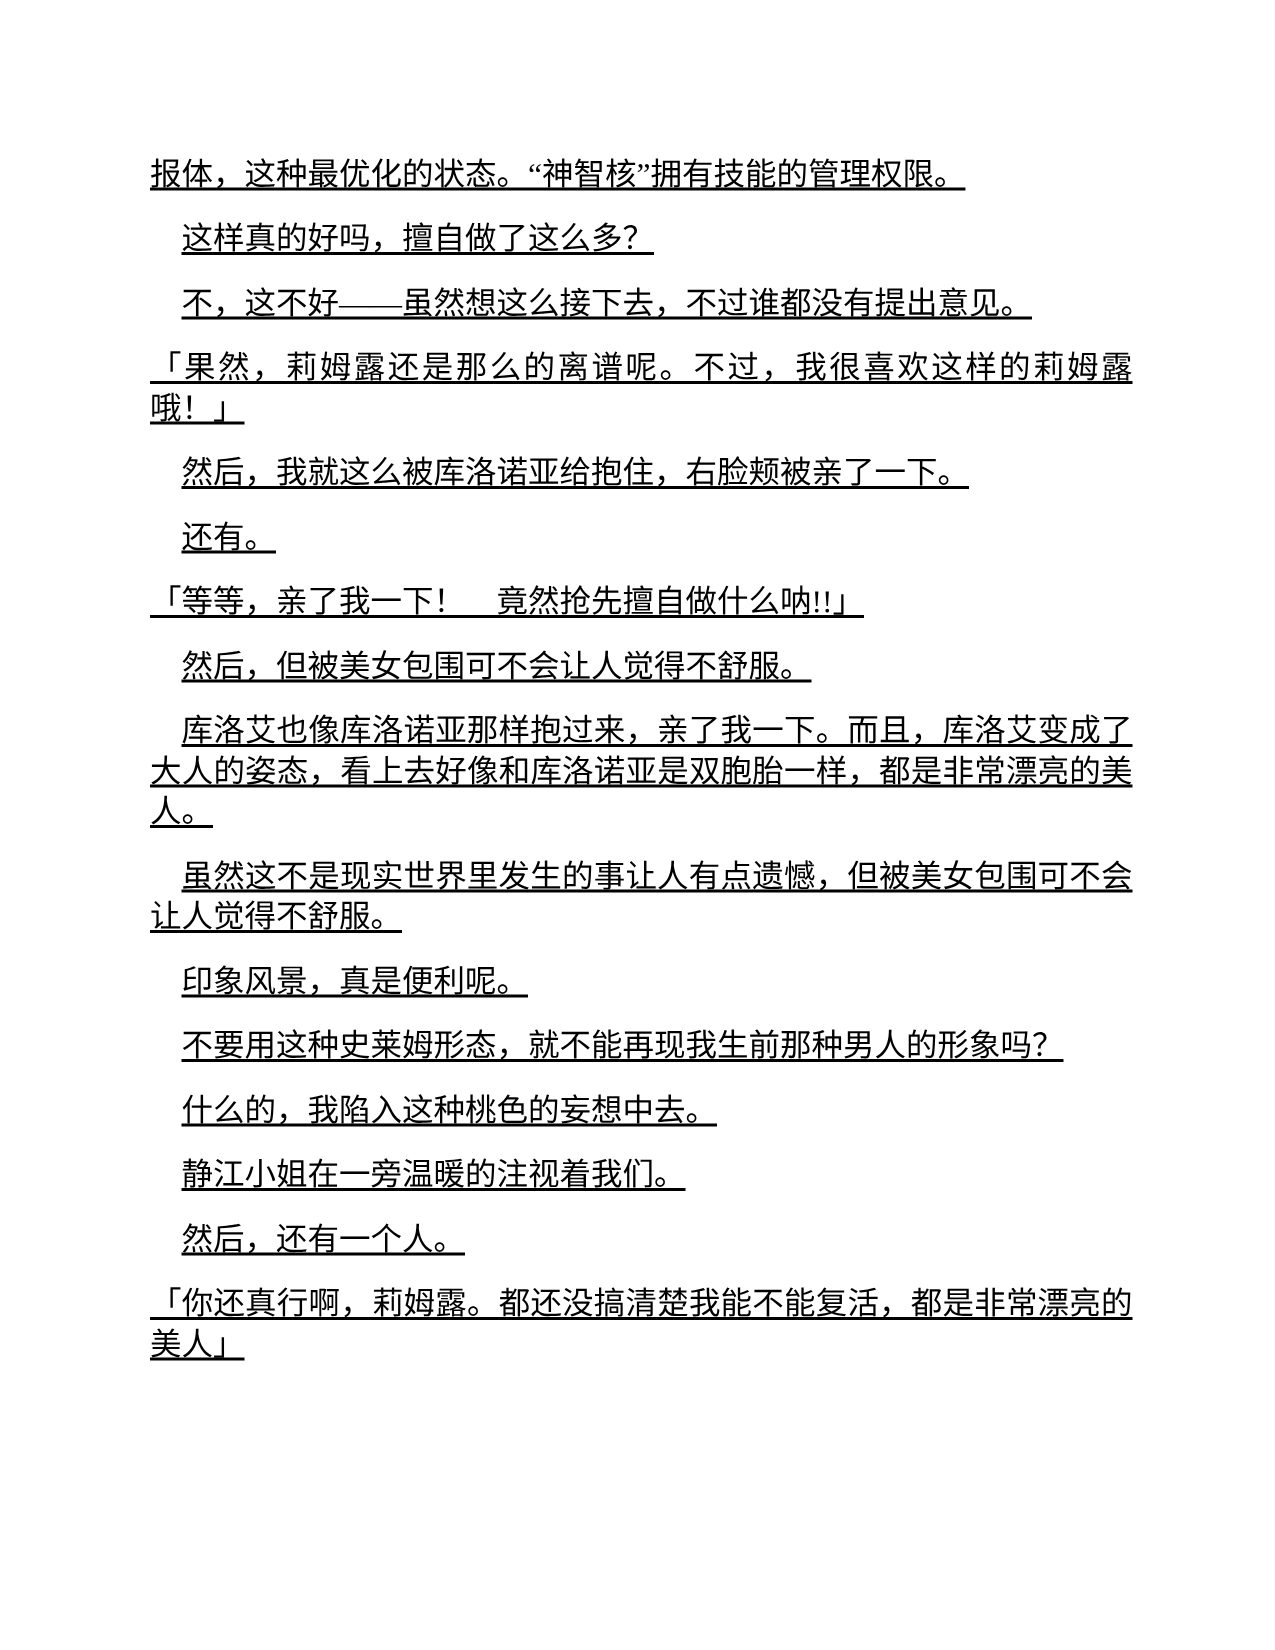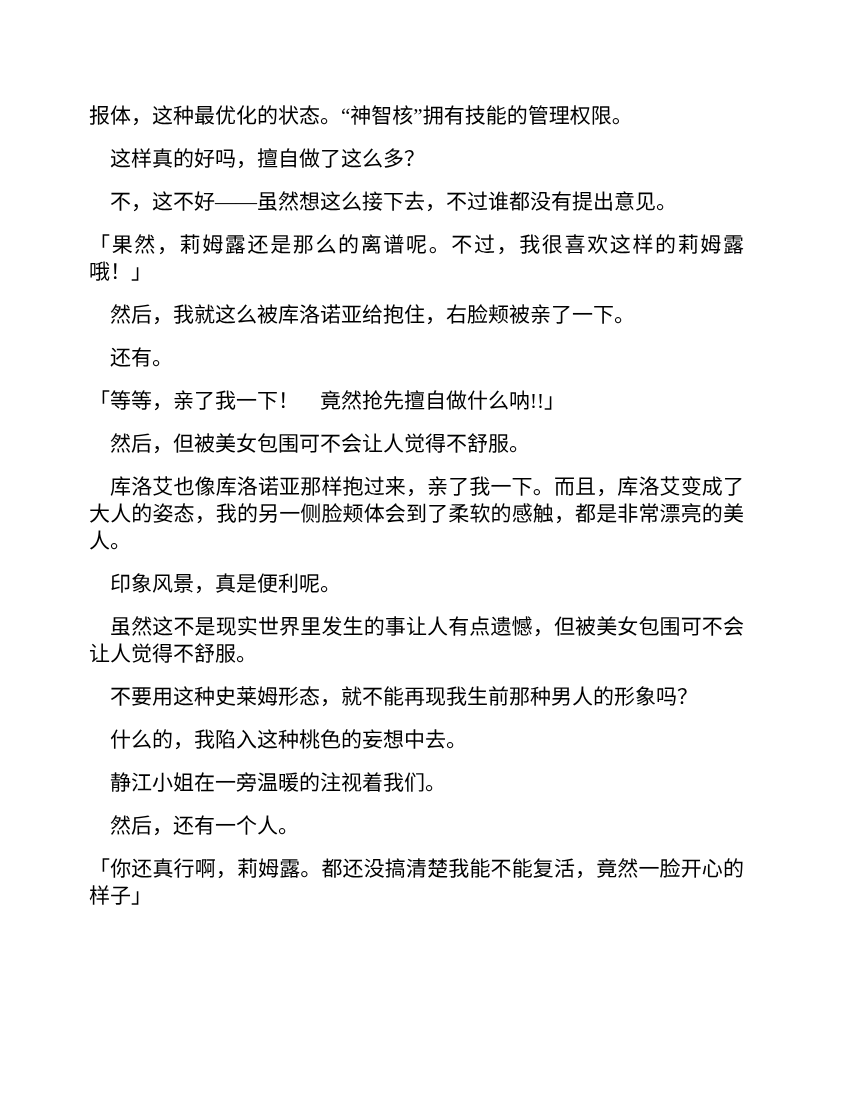--- a/index.html
+++ b/index.html
@@ -10,29 +10,30 @@
   .page {
     position: relative;
     width: 850px;
     height: 1100px;
     background: #ffffff;
     overflow: hidden;
     font-family: "Liberation Serif", "DejaVu Serif", serif;
   }
   .text-block {
     position: absolute;
-    left: 89px;
+    left: 100px;
     top: 103px;
     width: 655px;
     font-size: 21px;
     line-height: 27px;
     color: #000000;
     text-align: justify;
     text-justify: inter-ideograph;
     line-break: strict;
+    text-decoration: underline;
   }
   .text-block p {
     margin: 0 0 16px 0;
     padding: 0;
   }
   .text-block p.narration {
     text-indent: 1em;
   }
   .text-block p.dialogue,
   .text-block p.continuation {
@@ -45,22 +46,22 @@
 <div class="page">
   <div class="text-block">
     <p class="continuation">报体，这种最优化的状态。“神智核”拥有技能的管理权限。</p>
     <p class="narration">这样真的好吗，擅自做了这么多？</p>
     <p class="narration">不，这不好——虽然想这么接下去，不过谁都没有提出意见。</p>
     <p class="dialogue">「果然，莉姆露还是那么的离谱呢。不过，我很喜欢这样的莉姆露哦！」</p>
     <p class="narration">然后，我就这么被库洛诺亚给抱住，右脸颊被亲了一下。</p>
     <p class="narration">还有。</p>
     <p class="dialogue">「等等，亲了我一下！　竟然抢先擅自做什么呐!!」</p>
     <p class="narration">然后，但被美女包围可不会让人觉得不舒服。</p>
-    <p class="narration">库洛艾也像库洛诺亚那样抱过来，亲了我一下。而且，库洛艾变成了大人的姿态，我的另一侧脸颊体会到了柔软的感触，都是非常漂亮的美人。</p>
+    <p class="narration">库洛艾也像库洛诺亚那样抱过来，亲了我一下。而且，库洛艾变成了大人的姿态，看上去好像和库洛诺亚是双胞胎一样，都是非常漂亮的美人。</p>
+    <p class="narration">虽然这不是现实世界里发生的事让人有点遗憾，但被美女包围可不会让人觉得不舒服。</p>
     <p class="narration">印象风景，真是便利呢。</p>
-    <p class="narration">虽然这不是现实世界里发生的事让人有点遗憾，但被美女包围可不会让人觉得不舒服。</p>
     <p class="narration">不要用这种史莱姆形态，就不能再现我生前那种男人的形象吗？</p>
     <p class="narration">什么的，我陷入这种桃色的妄想中去。</p>
     <p class="narration">静江小姐在一旁温暖的注视着我们。</p>
     <p class="narration">然后，还有一个人。</p>
-    <p class="dialogue">「你还真行啊，莉姆露。都还没搞清楚我能不能复活，竟然一脸开心的样子」</p>
+    <p class="dialogue">「你还真行啊，莉姆露。都还没搞清楚我能不能复活，都是非常漂亮的美人」</p>
   </div>
 </div>
 
 </body></html>

